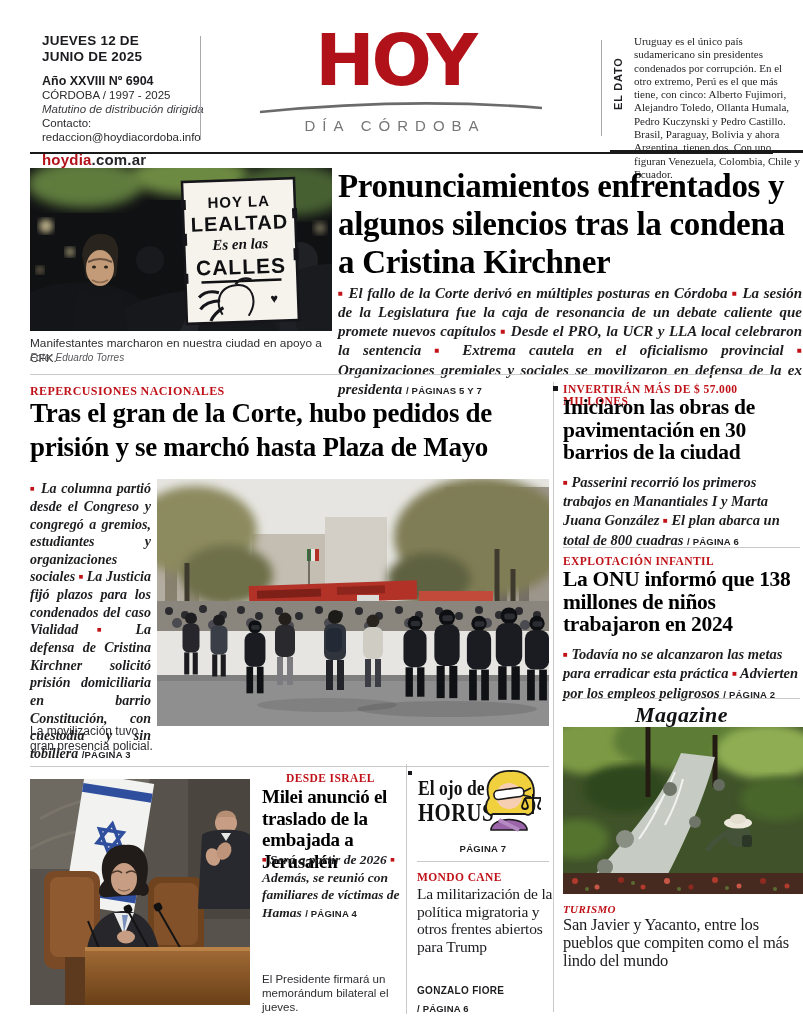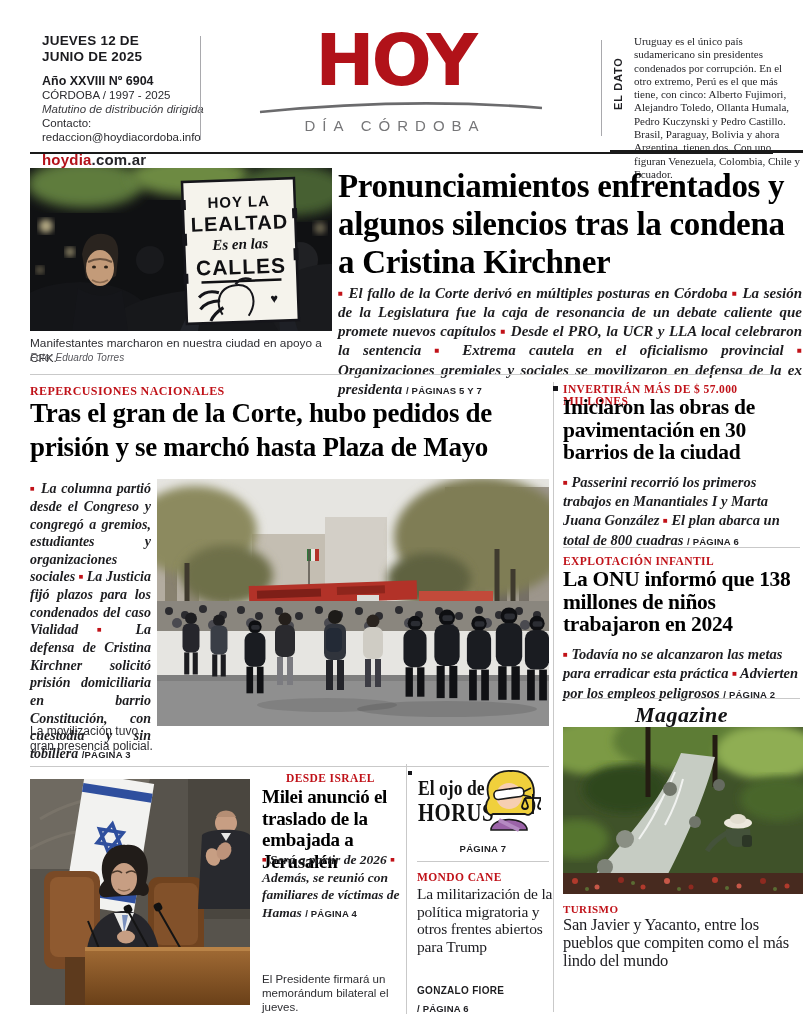--- a/index.html
+++ b/index.html
@@ -324,21 +324,21 @@
         <circle cx="200" cy="154" r="3" fill="#8e2a20"></circle>
         <circle cx="224" cy="159" r="2.5" fill="#b03a2c"></circle>
       <circle cx="24" cy="162" r="2" fill="#5a6c33"></circle>
         <circle cx="70" cy="156" r="2" fill="#5a6c33"></circle>
         <circle cx="116" cy="162" r="2" fill="#5a6c33"></circle>
         <circle cx="164" cy="161" r="2" fill="#5a6c33"></circle>
         <circle cx="212" cy="162" r="2" fill="#5a6c33"></circle>
     </g>
   </svg>
 
-  <div class="abs kicker" style="left:563px;top:903px;font-size:11px;">TURISMO</div>
+  <div class="abs kicker" style="left:563px;top:903px;font-size:11px;font-style:italic;">TURISMO</div>
   <div class="abs hl-reg" style="left:563px;top:916px;width:242px;font-size:16.5px;line-height:18px;">San Javier y Yacanto, entre los pueblos que compiten como el más lindo del mundo</div>
 
   <svg class="abs" style="left:30px;top:779px;" width="220" height="226" viewBox="0 0 220 226">
     <rect width="220" height="226" fill="#57534c"></rect>
     <path d="M0,0 h120 l-30,90 h-90 Z" fill="#6f6a61"></path>
     <path d="M10,40 q50,-30 100,-18 M0,70 q45,-25 85,-16" stroke="#7d776c" stroke-width="3" fill="none" opacity=".7"></path>
     <rect x="158" y="0" width="62" height="140" fill="#4a463f"></rect>
 
     <g transform="translate(55,-6) rotate(9)">
       <rect x="0" y="0" width="70" height="132" fill="#f2f2f0"></rect>

